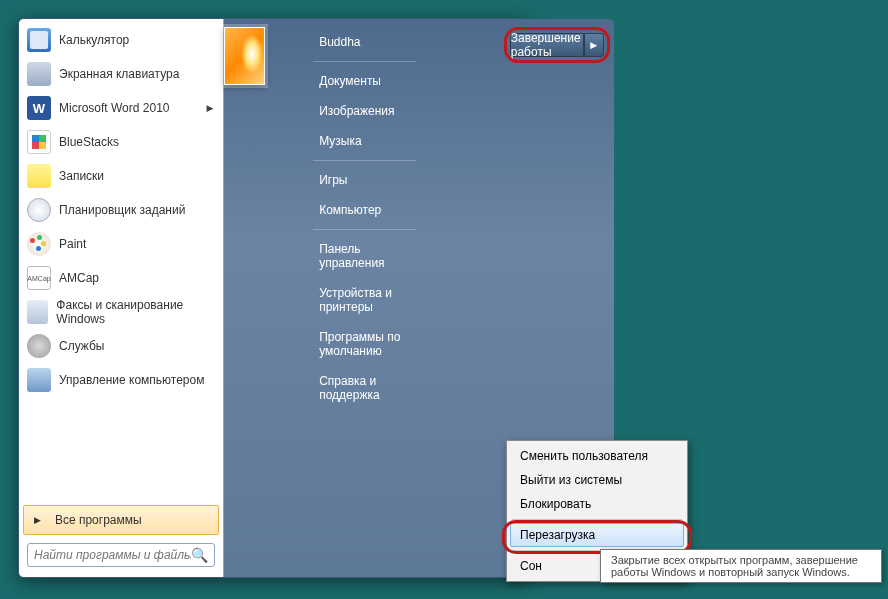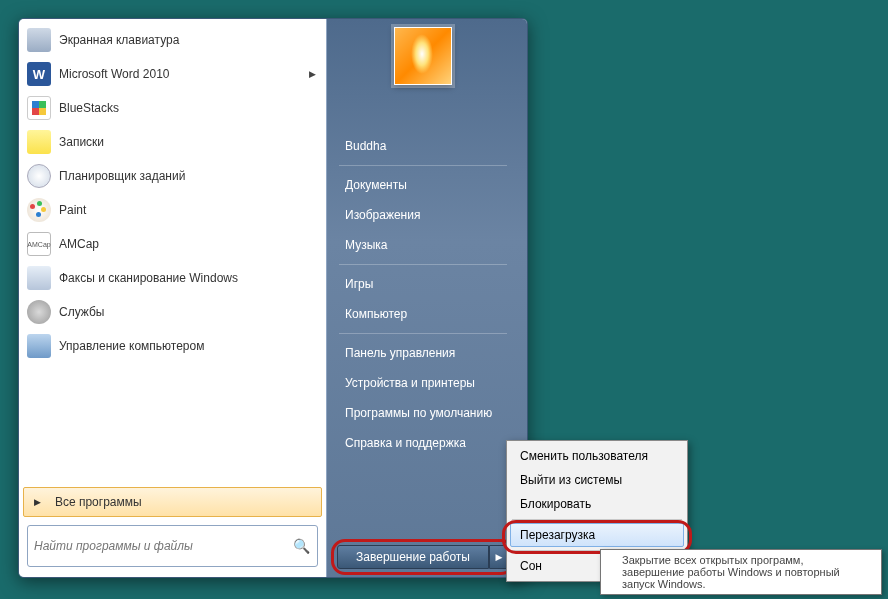--- a/index.html
+++ b/index.html
@@ -26,30 +26,30 @@
 
 .all-programs {
   margin: 4px 4px 0 4px; height: 30px; display: flex; align-items: center;
   padding: 0 10px; font-size: 12px; color: #333;
   background: linear-gradient(#fff3db, #ffe2a8);
   border: 1px solid #e7b24a; border-radius: 2px; cursor: pointer;
 }
 .all-programs .tri { font-size: 9px; margin-right: 14px; }
 
 .search-box {
-  margin: 8px 8px 10px 8px; height: 42px; display: flex; align-items: center;
+  margin: 8px 8px 10px 8px; height: 24px; display: flex; align-items: center;
   background: #fff; border: 1px solid #8fa5c2; border-radius: 3px; padding: 0 6px;
 }
 .search-box input {
   flex: 1; border: none; outline: none; font-size: 12px; font-style: italic; color: #888; background: transparent;
 }
 .search-icon { color: #3b6fb5; font-size: 14px; }
 
 .right-panel {
-  flex: 1; padding: 8px 8px 8px 0; display: flex; flex-direction: column;
+  flex: 1; padding: 8px 0 8px 0; display: flex; flex-direction: row;
   background: linear-gradient(to bottom, #4e6a8c 0%, #6b84a3 40%, #5e7897 100%);
   border-radius: 0 5px 5px 0;
   gap: 36px;
 }
 .user-pic {
   width: 58px; height: 58px; margin: 0 auto 10px auto; border: 1px solid #fff;
   background: linear-gradient(135deg, #ffb74d 0%, #ff8a00 50%, #ffd27a 100%);
   box-shadow: 0 0 0 3px rgba(255,255,255,.25), 0 2px 6px rgba(0,0,0,.4);
   position: relative;
 }
@@ -93,21 +93,21 @@
   border: 1px solid #7fb0e6; border-radius: 2px; padding: 4px 9px;
 }
 .flyout-sep { height: 1px; background: #c8c8c8; margin: 3px 2px; }
 .ring-flyout {
   position: absolute; left: -5px; top: 79px; right: -5px; height: 34px;
   border: 3px solid #c01919; border-radius: 14px; pointer-events: none;
 }
 
 .tooltip {
   position: absolute; left: 600px; top: 549px; width: 282px;
-  background: #fff; border: 1px solid #767676; padding: 4px 21px;
+  background: #fff; border: 1px solid #767676; padding: 4px 10px;
   font-size: 11px; color: #444; box-shadow: 2px 2px 5px rgba(0,0,0,.3);
 }
 
 
 .ic { width: 24px; height: 24px; border-radius: 3px; }
 .ic-calc { background: linear-gradient(#6aa9e8,#2d6fbf); position:relative;}
 .ic-calc::after{content:"";position:absolute;inset:3px;background:#dde9f7;border-radius:2px;}
 .ic-keyboard { background: linear-gradient(#cfd9e6,#9aacc4); }
 .ic-word { background:#2b579a; color:#fff; font-weight:bold; font-size:13px; display:flex;align-items:center;justify-content:center;}
 .ic-notepad { background: linear-gradient(#c9e4ff,#7fb7ea); }
@@ -121,20 +121,24 @@
 .ic-services { background: radial-gradient(#d9d9d9,#9a9a9a); border-radius:50%;}
 .ic-fax { background: linear-gradient(#e6eef7,#b6c5da);}
 .ic-mgmt { background: linear-gradient(#bcd5ee,#6f9ac8);}
 </style>
 </head>
 <body>
 
 <div class="start-menu">
   <div class="left-panel">
     <div class="program-list">
+        <div class="program-item">
+          <div class="pi-icon ic ic-calc"></div>
+          <span>Калькулятор</span>
+        </div>
         <div class="program-item">
           <div class="pi-icon ic ic-keyboard"></div>
           <span>Экранная клавиатура</span>
         </div>
         <div class="program-item">
           <div class="pi-icon ic ic-word">W</div>
           <span>Microsoft Word 2010</span>
           <span class="pi-arrow">▶</span>
         </div>
         <div class="program-item">

